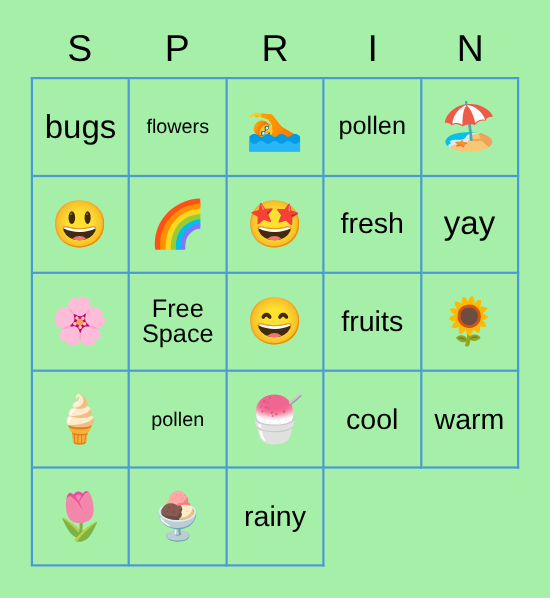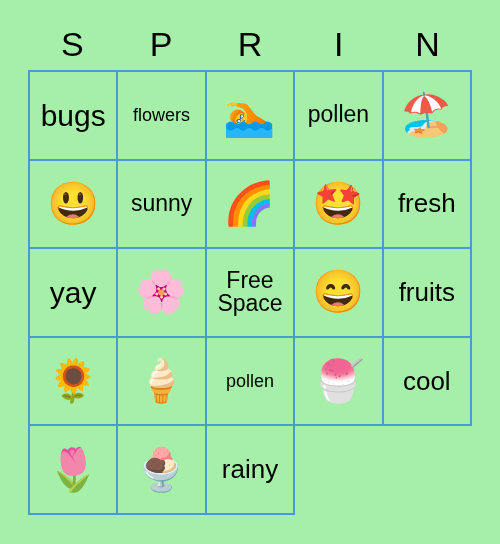--- a/index.html
+++ b/index.html
@@ -112,23 +112,20 @@
       </div>
       <div class="cell tier-md">
         <span class="cell-content">pollen</span>
       </div>
       <div class="cell tier-md emoji">
         <span class="cell-content">🏖️</span>
       </div>
       <div class="cell tier-md emoji">
         <span class="cell-content">😃</span>
       </div>
-      <div class="cell tier-md">
-        <span class="cell-content">sunny</span>
-      </div>
       <div class="cell tier-md emoji">
         <span class="cell-content">🌈</span>
       </div>
       <div class="cell tier-md emoji">
         <span class="cell-content">🤩</span>
       </div>
       <div class="cell tier-lg">
         <span class="cell-content">fresh</span>
       </div>
       <div class="cell tier-xl">
@@ -154,20 +151,23 @@
       </div>
       <div class="cell tier-sm">
         <span class="cell-content">pollen</span>
       </div>
       <div class="cell tier-md emoji">
         <span class="cell-content">🍧</span>
       </div>
       <div class="cell tier-lg">
         <span class="cell-content">cool</span>
       </div>
+      <div class="cell tier-lg">
+        <span class="cell-content">warm</span>
+      </div>
       <div class="cell tier-md emoji">
         <span class="cell-content">🌷</span>
       </div>
       <div class="cell tier-md emoji">
         <span class="cell-content">🍨</span>
       </div>
       <div class="cell tier-lg">
         <span class="cell-content">rainy</span>
       </div>
     </div>

